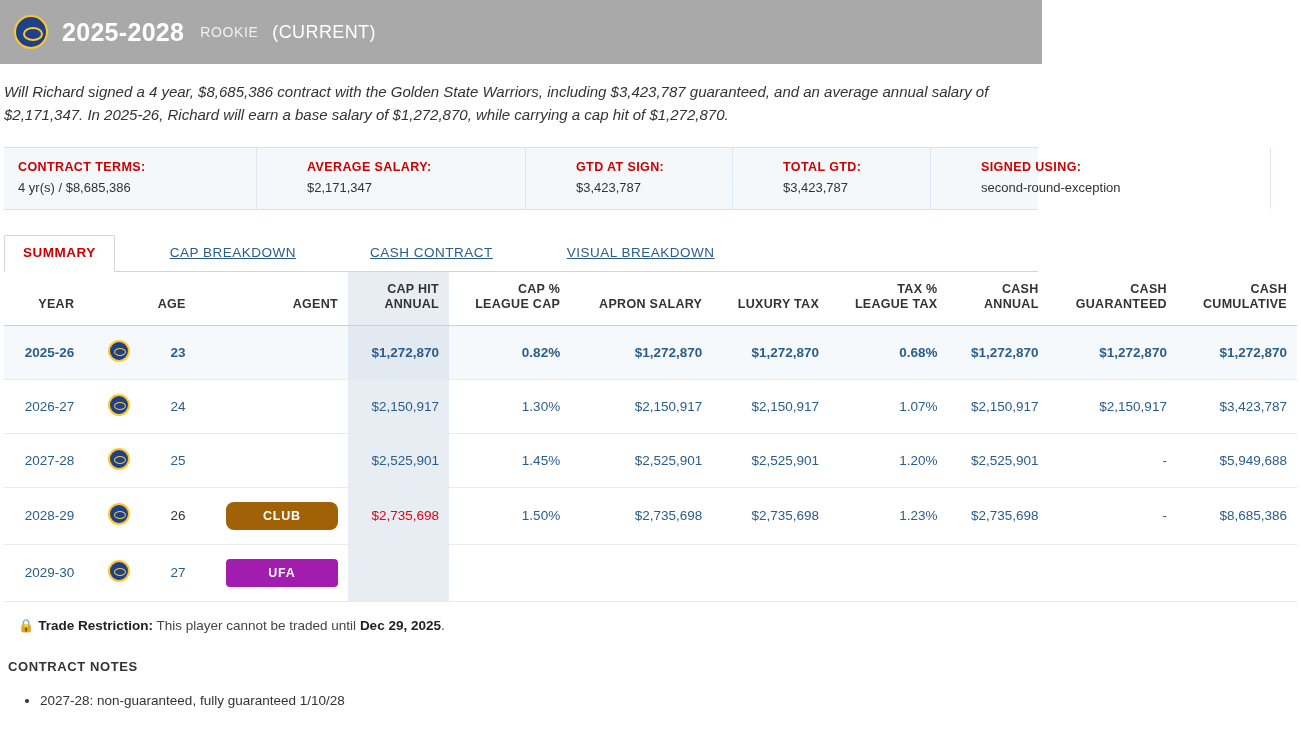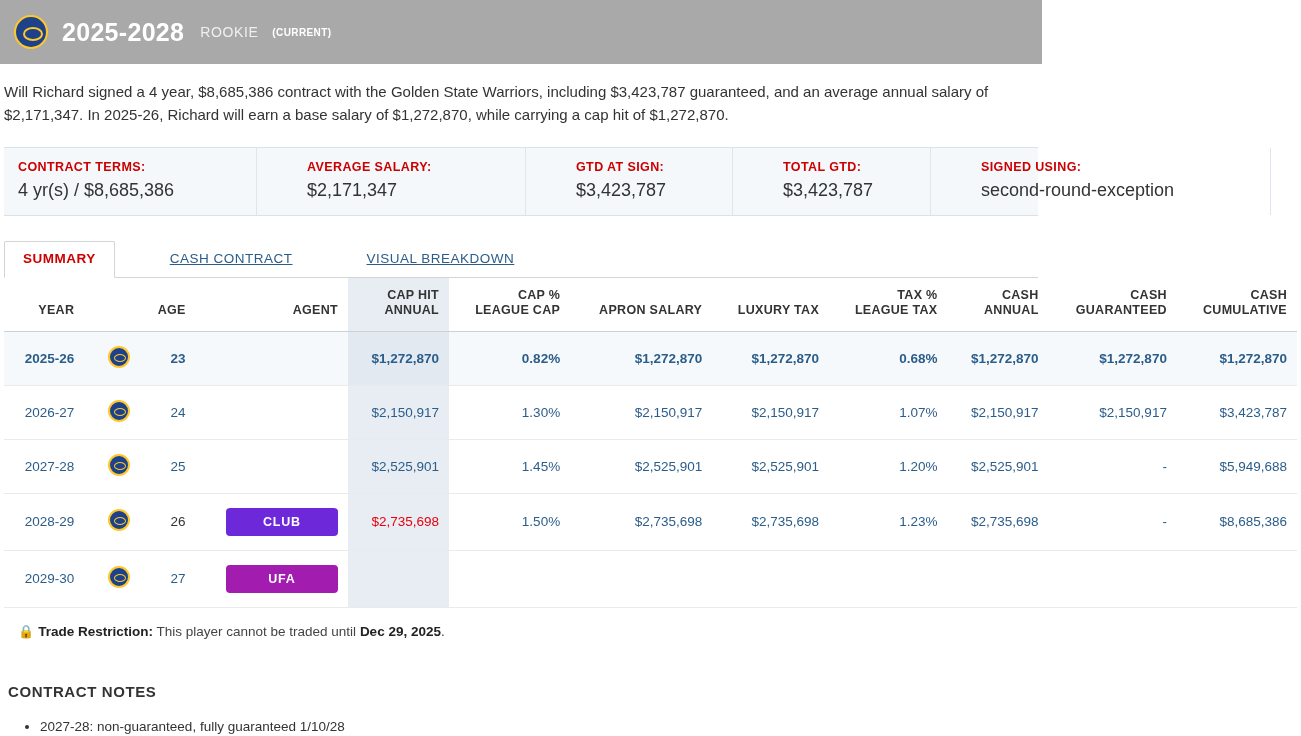--- a/index.html
+++ b/index.html
@@ -47,33 +47,34 @@
     letter-spacing: 0.3px;
   }
   .hdr-type {
     font-size: 14px;
     color: #f0f0f0;
     letter-spacing: 0.6px;
     font-weight: normal;
     margin-left: 2px;
   }
   .hdr-current {
-    font-size: 10px;
+    font-size: 18px;
     color: #ffffff;
-    font-weight: bold;
+    font-weight: normal;
     letter-spacing: 0.4px;
   }
 
   
   .desc {
     padding: 16px 10px 6px 4px;
     font-size: 15px;
     line-height: 1.55;
     color: #333;
     max-width: 1285px;
+    font-style: italic;
   }
 
   
   .terms {
     margin: 14px 4px 0 4px;
     display: flex;
     background: #f4f8fb;
     border-top: 1px solid #d8e2ea;
     border-bottom: 1px solid #d8e2ea;
     gap: 36px;
@@ -84,21 +85,21 @@
     flex: 0 0 auto;
   }
   .term:last-child { border-right: none; }
   .term-label {
     color: #cc0000;
     font-size: 12.5px;
     font-weight: bold;
     letter-spacing: 0.4px;
     margin-bottom: 6px;
   }
-  .term-value { font-size: 18px; color: #333; }
+  .term-value { font-size: 13px; color: #333; }
   .t0 { width: 253px; }
   .t1 { width: 233px; }
   .t2 { width: 171px; }
   .t3 { width: 162px; }
   .t4 { width: 304px; }
   .t5 { width: 168px; }
 
   
   .tabs {
     margin: 22px 4px 0 4px;
@@ -194,36 +195,36 @@
     display: inline-block;
     min-width: 112px;
     padding: 7px 10px;
     border-radius: 4px;
     color: #fff;
     font-size: 12.5px;
     font-weight: bold;
     letter-spacing: 0.8px;
     text-align: center;
   }
-  .badge.club { background: #6d28d9; }
+  .badge.club { background: #a16207; border-radius: 8px; }
   .badge.ufa  { background: #a21caf; }
 
   
   .trade {
     margin: 16px 4px 0 18px;
     font-size: 13.5px;
     color: #444;
   }
   .trade .lock { margin-right: 4px; font-size: 13px; }
   .trade b { color: #222; }
 
   
   .notes-title {
-    margin: 44px 4px 0 8px;
-    font-size: 15px;
+    margin: 26px 4px 0 8px;
+    font-size: 13px;
     font-weight: bold;
     letter-spacing: 0.6px;
     color: #333;
   }
   ul.notes {
     margin: 18px 0 0 0;
     list-style: disc;
   }
   ul.notes li {
     font-size: 13.5px;
@@ -268,20 +269,21 @@
       <div class="term-value">second-round-exception</div>
     </div>
     <div class="term t5">
       <div class="term-label">FREE AGENT:</div>
       <div class="term-value">2038 / UFA</div>
     </div>
   </div>
 
   <div class="tabs">
     <div class="tab active">SUMMARY</div>
+    <div class="tab">CAP BREAKDOWN</div>
     <div class="tab">CASH CONTRACT</div>
     <div class="tab">VISUAL BREAKDOWN</div>
   </div>
 
   <table class="contract">
     <thead>
       <tr>
         <th class="col-year">YEAR</th>
         <th class="col-logo"></th>
         <th class="col-age">AGE</th>

